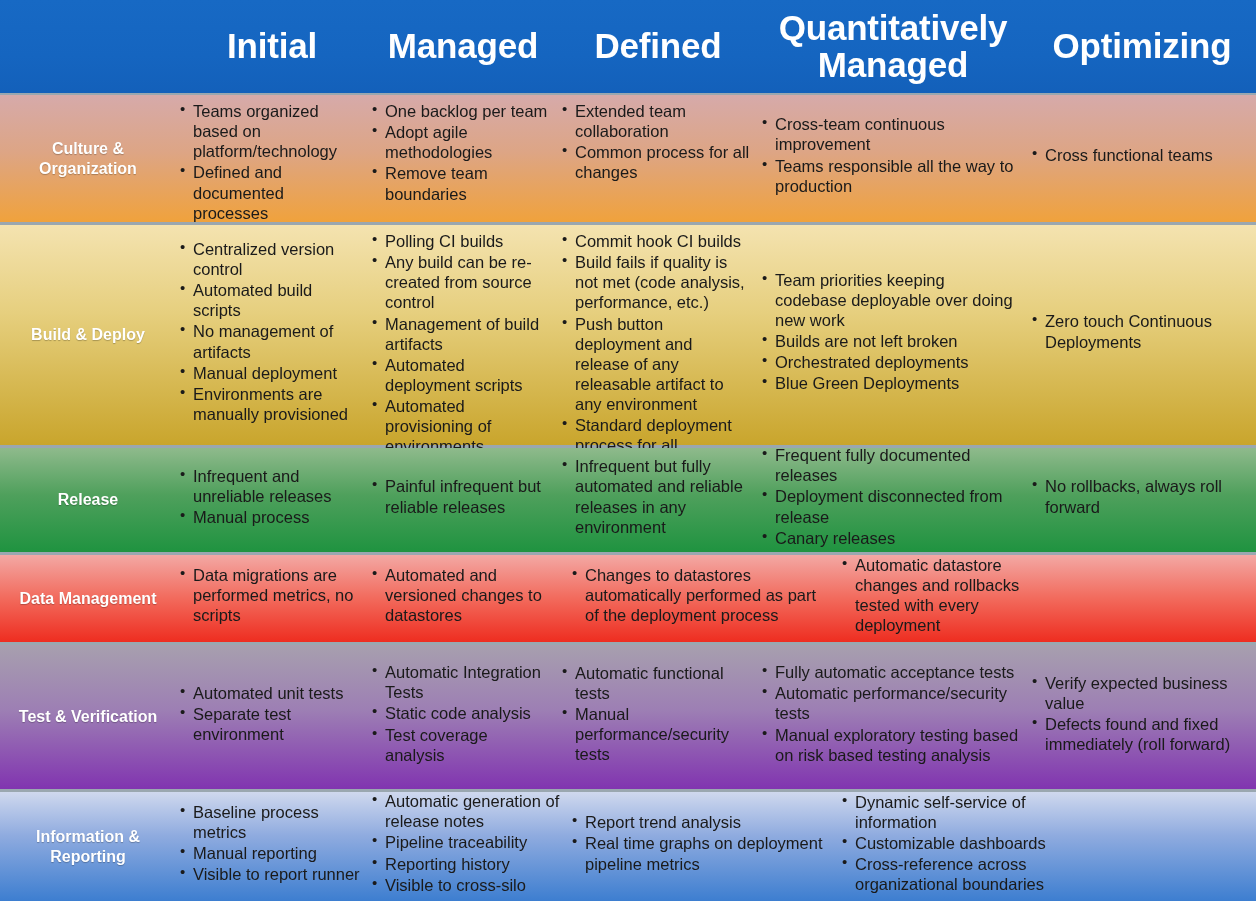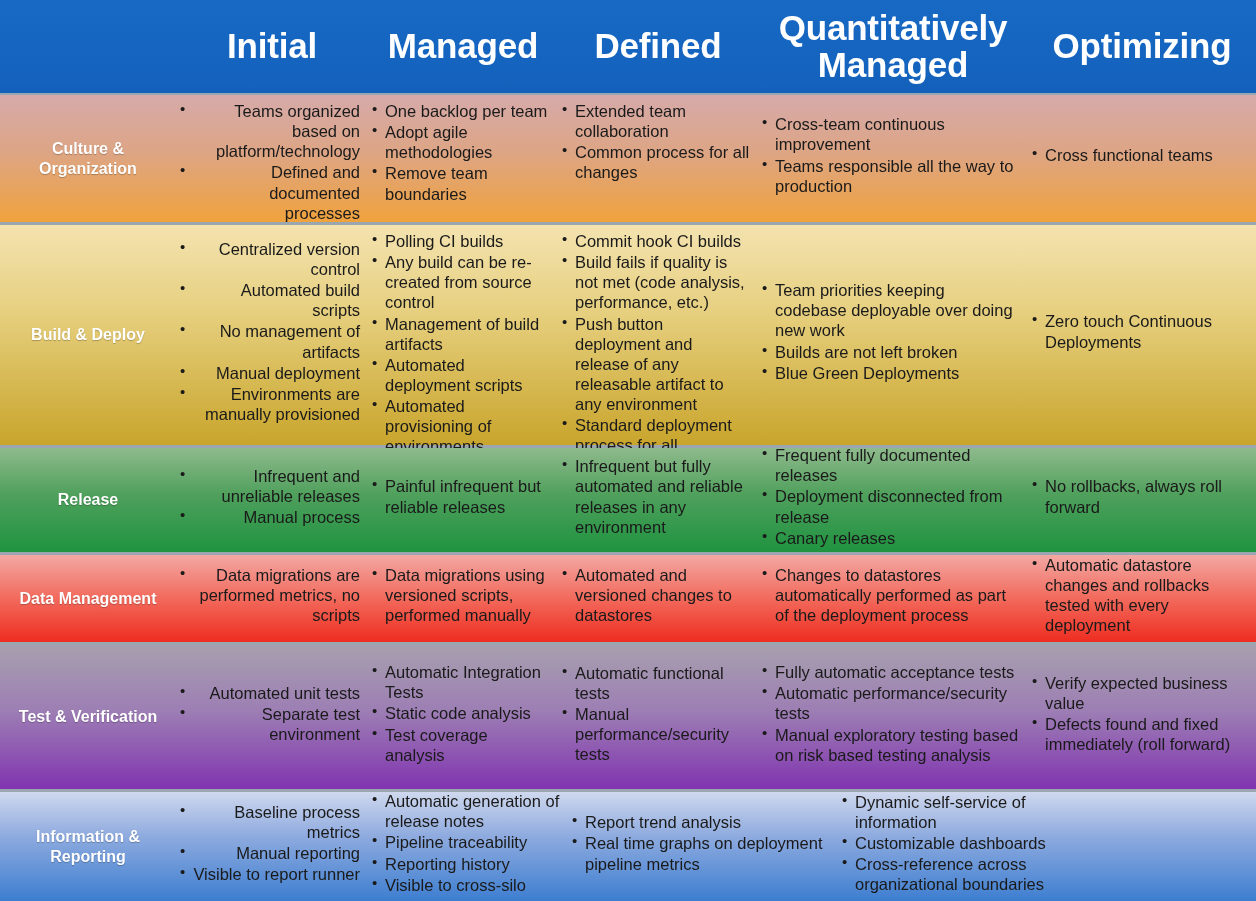--- a/index.html
+++ b/index.html
@@ -83,21 +83,21 @@
     content: "\2022";
     position: absolute;
     left: 0;
     top: -1px;
     font-size: 15px;
     color: #1a1a1a;
   }
 
   
   .c0 { width: 176px; flex: 0 0 176px; }
-  .c1 { width: 192px; flex: 0 0 192px; text-align: right; }
+  .c1 { width: 192px; flex: 0 0 192px; }
   .c2 { width: 190px; flex: 0 0 190px; }
   .c3 { width: 200px; flex: 0 0 200px; }
   .c4 { width: 270px; flex: 0 0 270px; }
   .c5 { width: 228px; flex: 0 0 228px; }
 
   
   .row-culture   { height: 130px; background: linear-gradient(180deg,#d6aaaa 0%,#dda585 45%,#f0a23c 100%); }
   .row-build     { height: 223px; background: linear-gradient(180deg,#f4e3b0 0%,#e6cf7e 40%,#c9a52c 100%); }
   .row-release   { height: 107px; background: linear-gradient(180deg,#8fba8c 0%,#4fa05c 45%,#1f9340 100%); }
   .row-data      { height: 90px;  background: linear-gradient(180deg,#f3a8a4 0%,#f26a5c 50%,#ee2d20 100%); }
@@ -180,20 +180,21 @@
           <li>Commit hook CI builds</li>
           <li>Build fails if quality is not met (code analysis, performance, etc.)</li>
           <li>Push button deployment and release of any releasable artifact to any environment</li>
           <li>Standard deployment process for all environments</li>
         </ul>
     </div>
     <div class="cell c4 align-center">
       <ul>
           <li>Team priorities keeping codebase deployable over doing new work</li>
           <li>Builds are not left broken</li>
+          <li>Orchestrated deployments</li>
           <li>Blue Green Deployments</li>
         </ul>
     </div>
     <div class="cell c5 align-center">
       <ul>
           <li>Zero touch Continuous Deployments</li>
         </ul>
     </div>
   </div>
 
@@ -227,25 +228,20 @@
           <li>No rollbacks, always roll forward</li>
         </ul>
     </div>
   </div>
 
   <div class="row row-data">
     <div class="cat-cell c0">Data Management</div>
     <div class="cell c1 align-center">
       <ul>
           <li>Data migrations are performed metrics, no scripts</li>
-        </ul>
-    </div>
-    <div class="cell c2 align-center">
-      <ul>
-          <li>Data migrations using versioned scripts, performed manually</li>
         </ul>
     </div>
     <div class="cell c3 align-center">
       <ul>
           <li>Automated and versioned changes to datastores</li>
         </ul>
     </div>
     <div class="cell c4 align-center">
       <ul>
           <li>Changes to datastores automatically performed as part of the deployment process</li>

